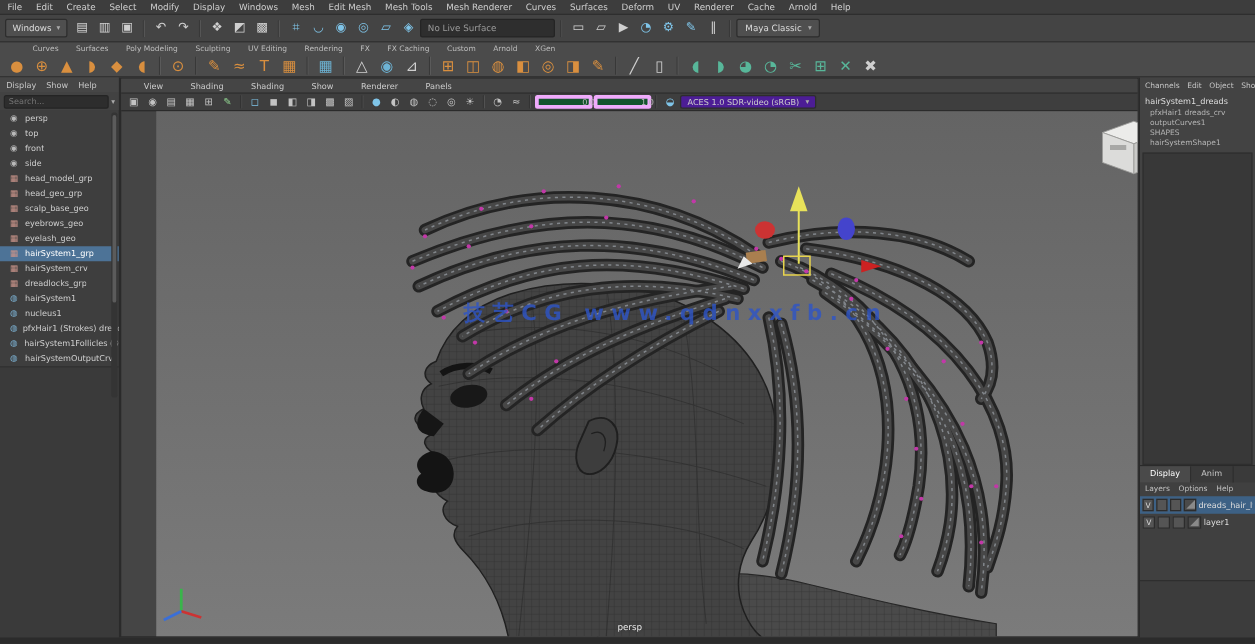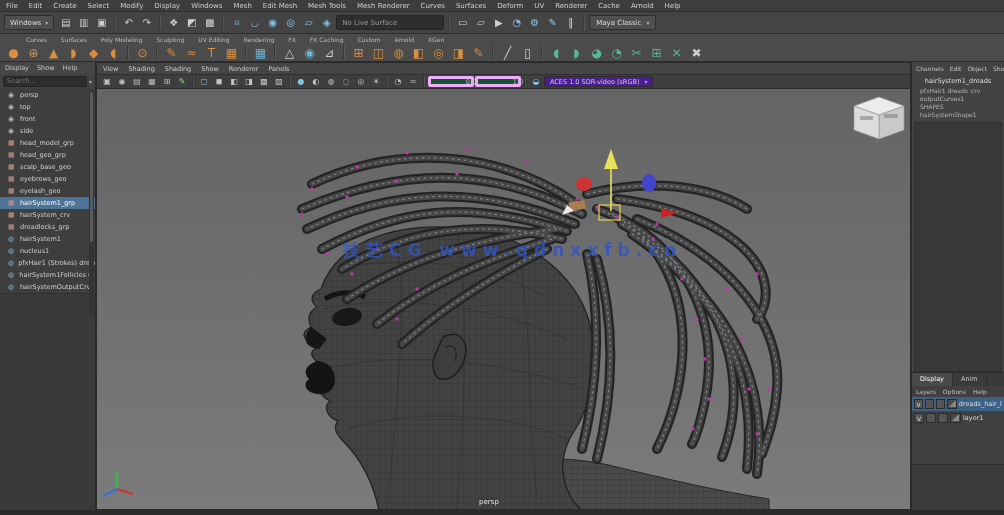--- a/index.html
+++ b/index.html
@@ -40,36 +40,36 @@
   .orow.selected .olabel{color:#fff;}
   .orow.t-camera .oicon::before{content:"◉";color:#b9b9b9;}
   .orow.t-mesh .oicon::before{content:"▦";color:#c9948a;}
   .orow.t-dyn .oicon::before{content:"◍";color:#7fb6d9;}
   .outliner-scroll{position:absolute;right:1px;top:28px;width:5px;height:228px;background:#343434;border-radius:2px;}
   .outliner-scroll .thumb{position:absolute;top:2px;left:1px;width:3px;height:150px;background:#5b5b5b;border-radius:2px;}
   .outliner-bottom{flex:1;background:#3a3a3a;border-top:1px solid #303030;}
   
   .viewport{flex:1;display:flex;flex-direction:column;border:1px solid #2a2a2a;position:relative;background:#454545;}
   .vmenus{height:11px;background:#454545;display:flex;align-items:center;gap:10px;padding:0 6px;}
-  .vmenus span{font-size:6.5px;color:#cccccc;}
+  .vmenus span{font-size:6.5px;color:#cccccc;margin-left:12px;}
   .vtoolbar{height:15px;background:#3e3e3e;border-top:1px solid #2f2f2f;border-bottom:1px solid #2b2b2b;display:flex;align-items:center;padding:0 3px;gap:1px;}
   .vt-item{width:14px;height:12px;display:flex;align-items:center;justify-content:center;font-size:8px;color:#c3c3c3;border-radius:2px;}
   .vt-item.sep{width:2px;height:11px;border-left:1px solid #333;border-right:1px solid #525252;margin:0 2px;}
   .vt-item.k-field{width:24px;height:11px;background:#14532d;border:3px solid #f0abfc;font-size:6.5px;color:#bbb;padding-left:40px;}
   .vt-item.k-dropdown{width:auto;height:11px;background:#4c1d95;border:1px solid #2d2d2d;font-size:6.5px;color:#ccc;padding:0 5px;}
   .vt-item.k-dropdown::after{content:"▾";font-size:6px;margin-left:5px;color:#aaa;}
-  .vscene{flex:1;position:relative;background:linear-gradient(#646464,#7b7b7b);overflow:hidden;}
+  .vscene{flex:1;position:relative;background:linear-gradient(#646464,#7b7b7b);overflow:hidden;margin-left:28px;}
   .vscene svg{position:absolute;left:0;top:0;}
   .watermark{position:absolute;left:246px;top:150px;font-size:17px;font-weight:bold;letter-spacing:6px;color:#2e55c8;opacity:.8;white-space:nowrap;}
   .persp-label{position:absolute;left:47%;bottom:3px;font-size:7px;color:#e8e8e8;text-shadow:0 0 2px #333;}
   
   .rightcol{width:93px;background:#434343;border-left:1px solid #2a2a2a;display:flex;flex-direction:column;}
   .cb-menus{display:flex;gap:6px;padding:3px 4px 2px 4px;}
   .cb-menus span{font-size:6px;color:#c6c6c6;}
-  .cb-name{font-size:6.5px;color:#ddd;padding:3px 4px 1px 4px;white-space:nowrap;overflow:hidden;text-align:center;}
+  .cb-name{font-size:6.5px;color:#ddd;padding:3px 4px 1px 4px;white-space:nowrap;overflow:hidden;}
   .cb-line{font-size:6px;color:#b5b5b5;padding:1px 4px 0 8px;white-space:nowrap;overflow:hidden;}
   .cb-empty{flex:1;background:#383838;margin:4px 2px 0 2px;border:1px solid #2e2e2e;}
   
   .layer-editor{height:92px;background:#404040;border-top:1px solid #2a2a2a;}
   .le-tabs{display:flex;height:13px;background:#3a3a3a;}
   .le-tab{font-size:6.5px;color:#c5c5c5;padding:2px 8px;border-right:1px solid #2e2e2e;}
   .le-tab.selected{background:#4a4a4a;color:#fff;}
   .le-menus{display:flex;gap:7px;padding:2px 4px;}
   .le-menus span{font-size:6px;color:#c0c0c0;}
   .le-row{display:flex;align-items:center;gap:2px;height:14px;padding:0 2px;}

